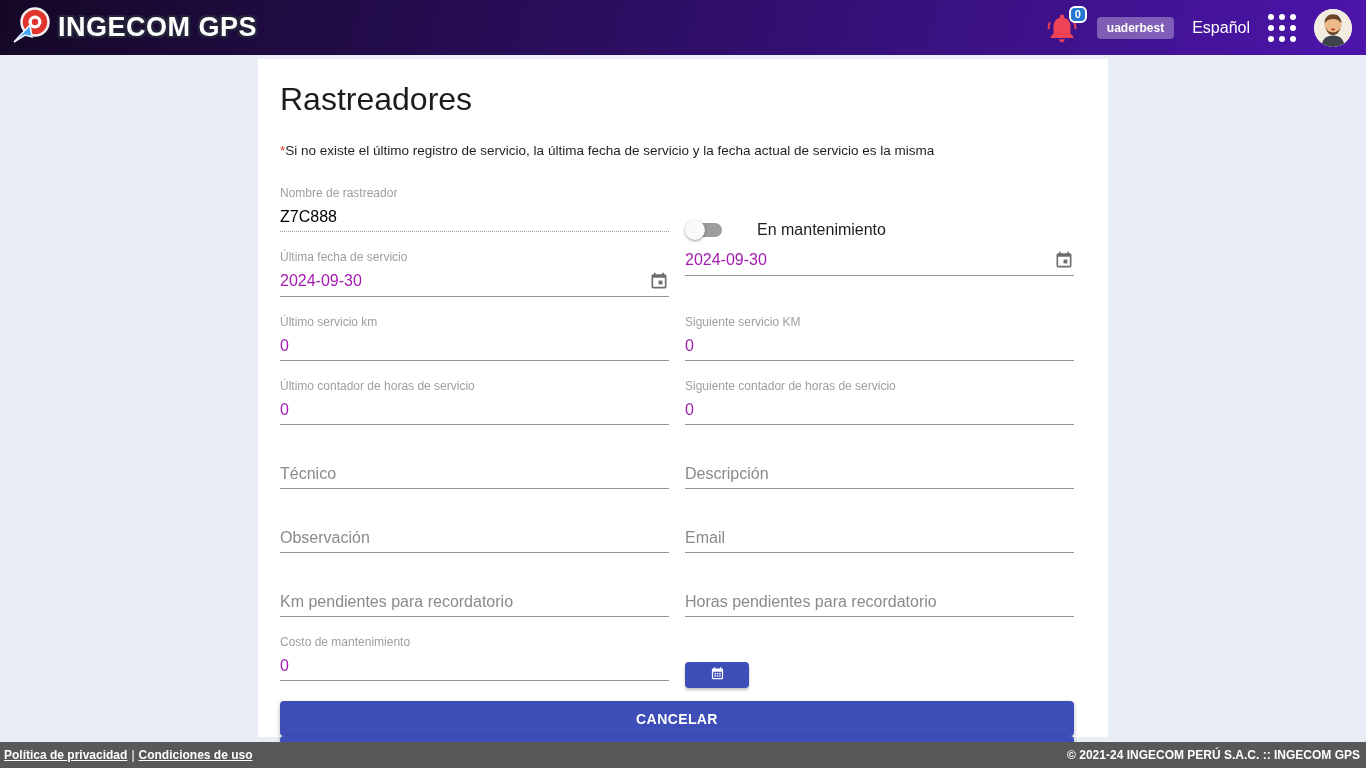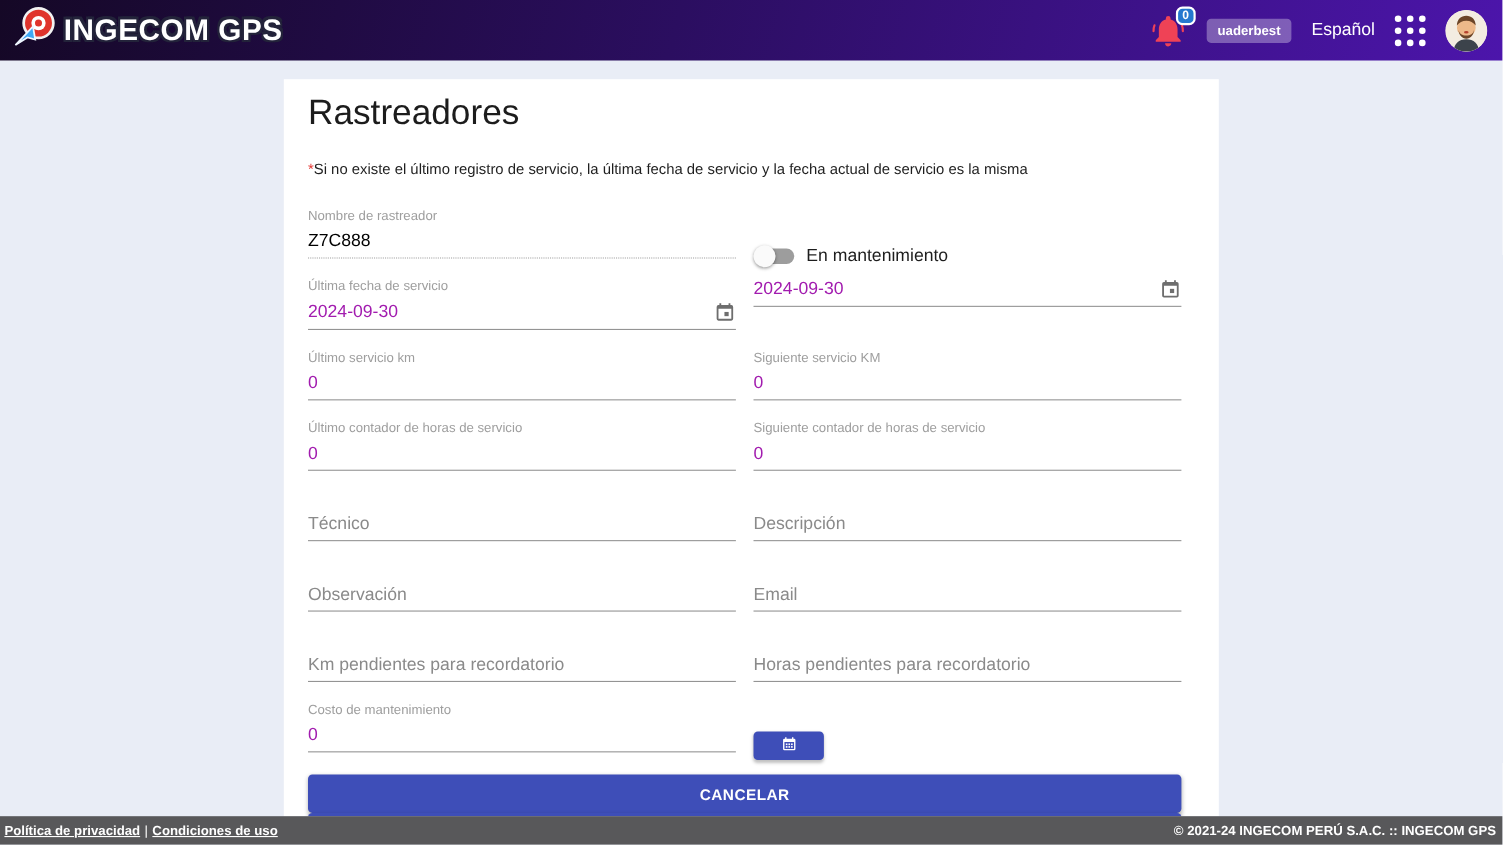--- a/index.html
+++ b/index.html
@@ -48,23 +48,23 @@
     padding: 4px 10px; border-radius: 4px; cursor: pointer;
   }
   .lang { color: #fff; font-size: 16px; cursor: pointer; }
   .apps-grid { display: grid; grid-template-columns: repeat(3, 6px); gap: 5px; cursor: pointer; }
   .apps-grid i { width: 6px; height: 6px; background: #fff; border-radius: 50%; }
   .avatar { width: 38px; height: 38px; border-radius: 50%; overflow: hidden; cursor: pointer; background: #f3ece1; }
 
   
   .main { flex: 1 1 auto; overflow: hidden; padding-bottom: 9px; }
   .card {
-    width: 850px; margin: 17px auto; height: 100%;
+    width: 850px; margin: 4px auto; height: 100%;
     background: #fff;
-    padding: 12px 34px 12px 22px;
+    padding: 22px 34px 12px 22px;
   }
   .page-title { font-size: 32px; font-weight: 500; color: #1c1c1c; margin-bottom: 25px; }
   .note { font-size: 13.5px; color: #1f1f1f; margin-bottom: 28px; }
   .note .star { color: #e53935; }
 
   .form-grid { display: grid; grid-template-columns: 1fr 1fr; column-gap: 16px; }
 
   .field { margin-bottom: 18px; position: relative; }
   .field .flabel { display: block; font-size: 12px; color: #9e9e9e; height: 15px; margin-bottom: 6px; }
   .field .flabel.hidden-label { visibility: hidden; }
@@ -77,21 +77,21 @@
     border: none; outline: none; width: 100%;
     font-family: "Liberation Sans", sans-serif;
     font-size: 16px; color: #a21caf; background: transparent;
   }
   .field input::placeholder { color: #8a8a8a; opacity: 1; }
   .field.disabled .input-line { border-bottom: 1px dotted #9e9e9e; }
   .field.disabled input { color: #000000; }
   .cal-icon { flex: 0 0 auto; cursor: pointer; display: flex; align-items: center; }
 
   
-  .toggle-row { display: flex; align-items: center; gap: 8px; padding-top: 24px; }
+  .toggle-row { display: flex; align-items: center; gap: 32px; padding-top: 24px; }
   .switch { position: relative; width: 40px; height: 20px; cursor: pointer; flex: 0 0 auto; }
   .switch .track { position: absolute; left: 3px; top: 3px; width: 34px; height: 14px; border-radius: 7px; background: #9d9d9d; }
   .switch .thumb {
     position: absolute; left: 0; top: 0; width: 20px; height: 20px; border-radius: 50%;
     background: #fafafa; box-shadow: 0 1px 3px rgba(0,0,0,0.4);
   }
   .toggle-label { font-size: 16px; color: #1d1d1d; }
 
   
   .cal-btn-wrap { padding-top: 27px; }

